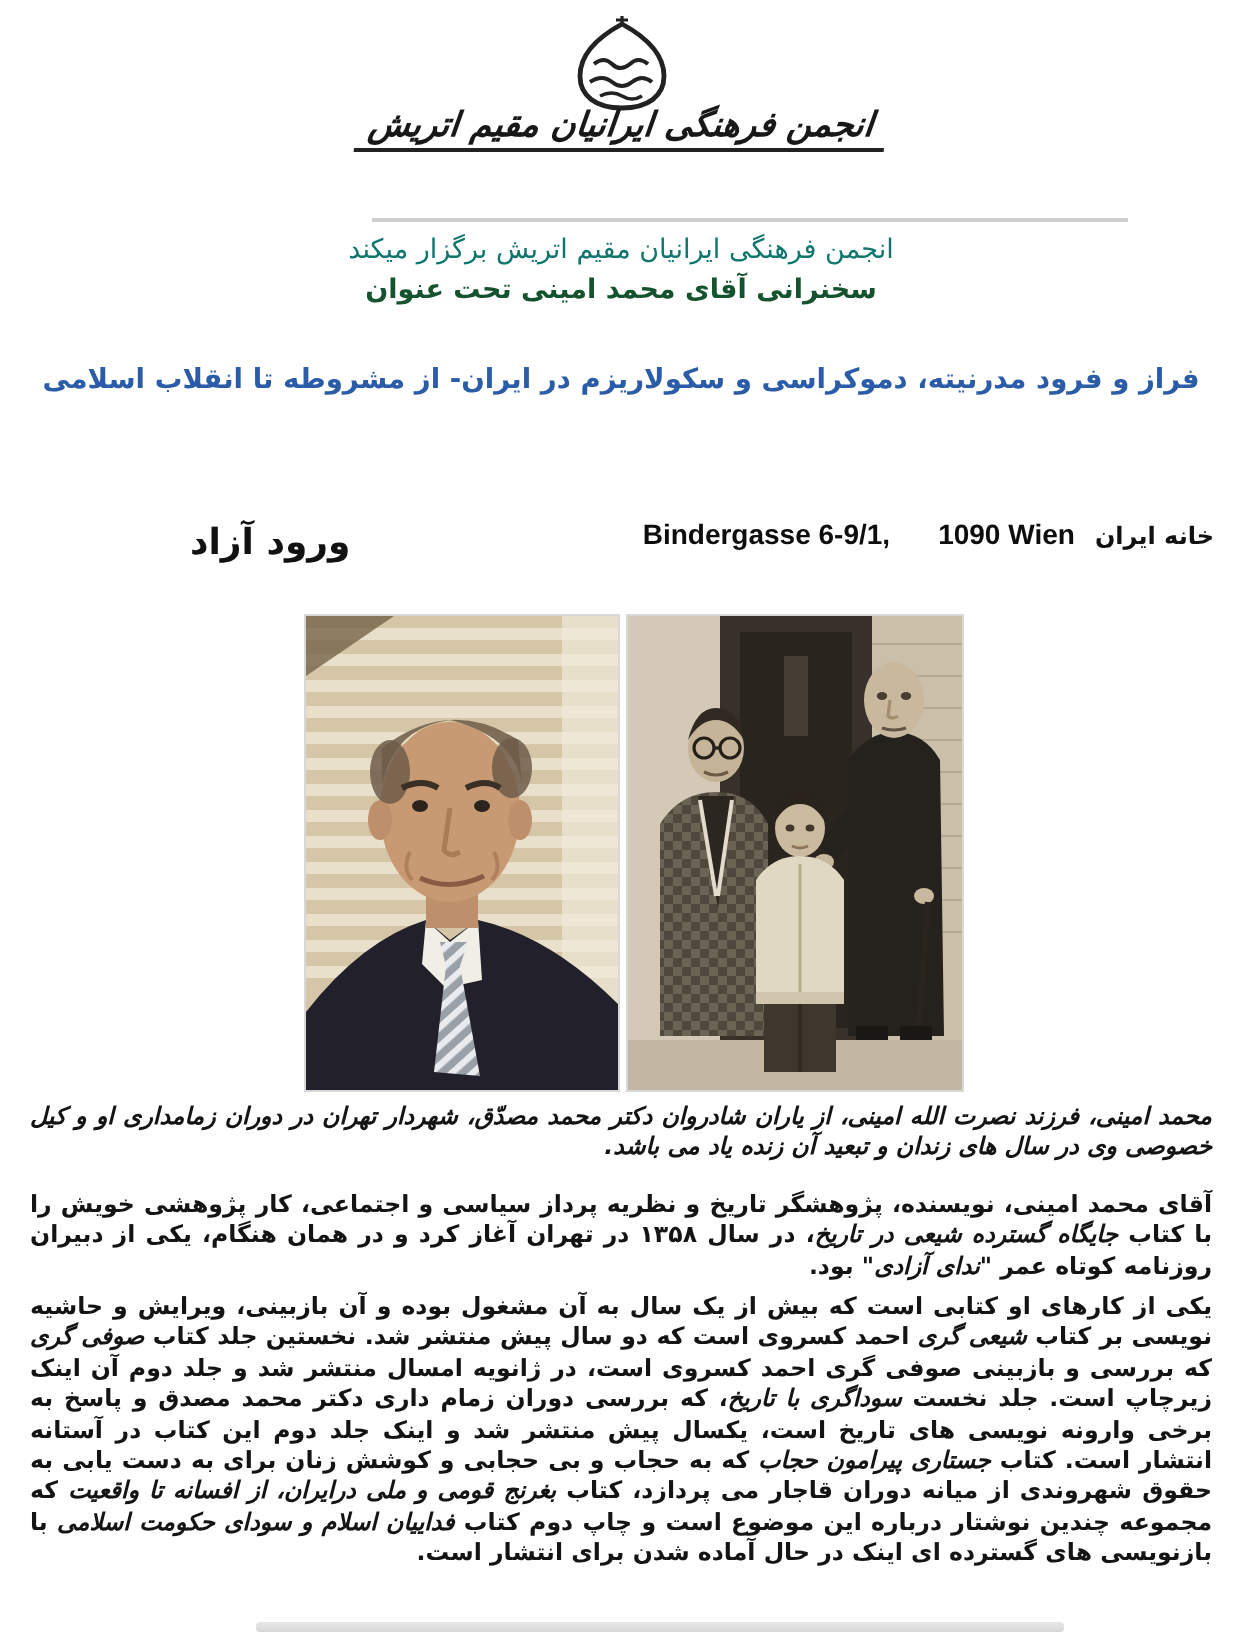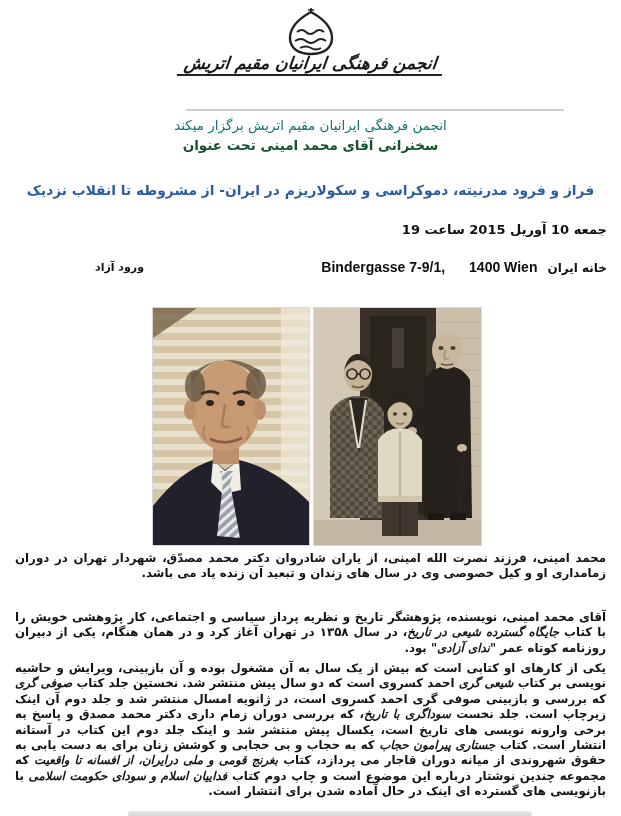--- a/index.html
+++ b/index.html
@@ -31,21 +31,21 @@
   .announce1{top:117px;font-size:13.5px;direction:rtl;color:#0f766e;}
   .announce2{top:137px;font-size:13.5px;font-weight:bold;direction:rtl;color:#14532d;}
   .lecture-title{
     top:182px;font-size:13.8px;font-weight:bold;direction:rtl;color:#2b5ca8;
   }
   .date-line{
     position:absolute;top:222px;right:14px;font-size:13px;font-weight:bold;
     direction:rtl;color:#111;
   }
   
-  .free-entry{position:absolute;top:261px;left:95px;font-size:11px;
+  .free-entry{position:absolute;top:261px;left:95px;font-size:18px;
     font-weight:bold;direction:rtl;color:#111;}
   .wien-logo{position:absolute;top:243px;left:178px;width:110px;height:50px;}
   .wien-text{
     position:absolute;left:0;bottom:2px;font-weight:bold;font-size:14px;
     line-height:11px;letter-spacing:-0.5px;transform:scaleX(.82);
     transform-origin:left bottom;color:#0d0d0d;
   }
   .wien-pattern{position:absolute;right:4px;top:0;}
   .venue-line{
     position:absolute;top:259px;right:14px;display:flex;align-items:baseline;
@@ -59,21 +59,21 @@
   
   .photos{position:absolute;top:307px;left:152px;display:flex;gap:3px;}
   .photo{display:block;border:1px solid #d8d8d8;}
   
   .body-text{
     position:absolute;top:551px;left:15px;width:591px;
     direction:rtl;text-align:justify;font-weight:bold;
     font-size:11.8px;line-height:15.4px;color:#141414;
   }
   .body-text p{margin:0 0 5px 0;}
-  .body-text p.first{margin-bottom:28px;}
+  .body-text p.first{margin-bottom:13px;font-style:italic;}
   .body-text em{font-style:italic;}
   .truncated-line{
     position:absolute;top:811px;left:128px;width:404px;height:5px;
     background:linear-gradient(#e2e2e2,#cdcdcd);border-radius:2px;opacity:.8;
   }
 </style>
 </head>
 <body>
 
 <div class="page">
@@ -90,30 +90,29 @@
 
   <div class="center-abs calligraphy">
     <span class="cal-inner">انجمن فرهنگی ایرانیان مقیم اتریش</span>
   </div>
 
 
   <div class="header-divider"></div>
 
   <div class="center-abs announce1">انجمن فرهنگی ایرانیان مقیم اتریش برگزار میکند</div>
   <div class="center-abs announce2">سخنرانی آقای محمد امینی تحت عنوان</div>
-  <div class="center-abs lecture-title">فراز و فرود مدرنیته، دموکراسی و سکولاریزم در ایران- از مشروطه تا انقلاب نزدیک</div>
-
-  <div class="date-line">جمعه 10 آوریل 2015  ساعت 19</div>
+  <div class="center-abs lecture-title">فراز و فرود مدرنیته، دموکراسی و سکولاریزم در ایران- از مشروطه تا انقلاب اسلامی</div>
+
 
   <div class="free-entry">ورود آزاد</div>
 
 
   <div class="venue-line">
-    <span class="addr">Bindergasse 7-9/1,</span>
-    <span class="city">1400 Wien</span>
+    <span class="addr">Bindergasse 6-9/1,</span>
+    <span class="city">1090 Wien</span>
     <span class="fa">خانه ایران</span>
   </div>
 
   <div class="photos">
 
     <svg class="photo" width="156" height="237" viewBox="0 0 156 237">
       <rect width="156" height="237" fill="#d6c6a8"></rect>
       <g>
         <rect y="6" width="156" height="6" fill="#e9e0cc"></rect>
           <rect y="19" width="156" height="6" fill="#e9e0cc"></rect>

